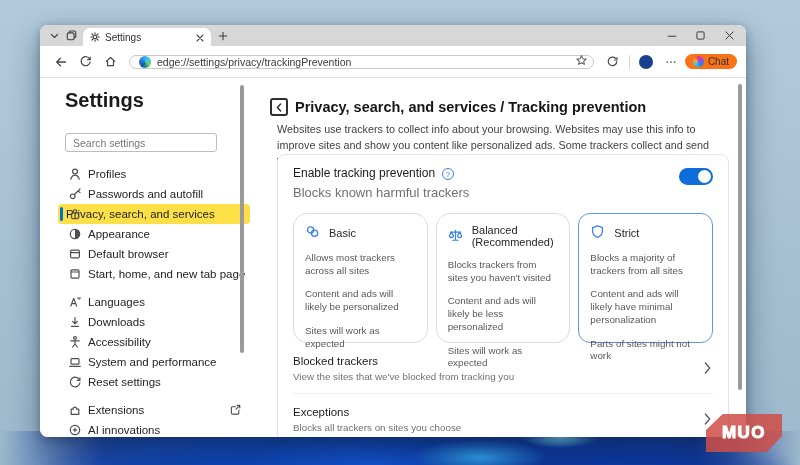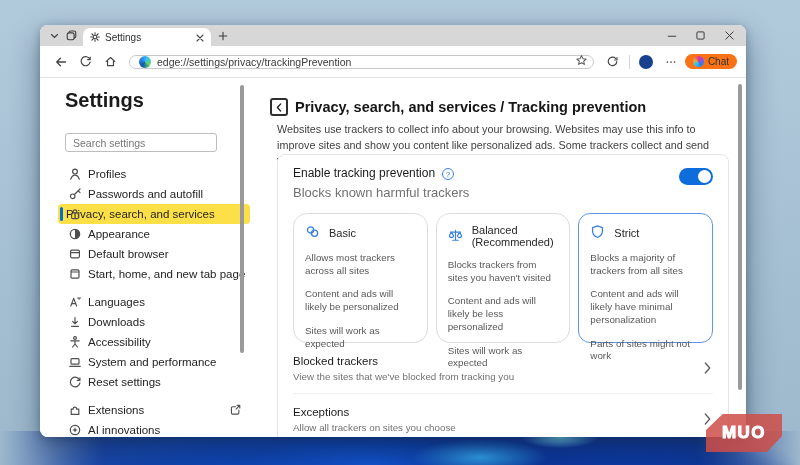--- a/index.html
+++ b/index.html
@@ -385,21 +385,21 @@
             <div class="row-sub">View the sites that we've blocked from tracking you</div>
           </div>
           <span><svg width="7" height="12" viewBox="0 0 7 12">
                 <path d="M1.3 1l4.4 5-4.4 5" fill="none" stroke="#565656" stroke-width="1.2" stroke-linecap="round" stroke-linejoin="round"></path>
               </svg></span>
         </div>
 
         <div class="link-row">
           <div>
             <div class="row-title">Exceptions</div>
-            <div class="row-sub">Allow all trackers on sites you choose</div>
+            <div class="row-sub">Blocks all trackers on sites you choose</div>
           </div>
           <span><svg width="7" height="12" viewBox="0 0 7 12">
                 <path d="M1.3 1l4.4 5-4.4 5" fill="none" stroke="#565656" stroke-width="1.2" stroke-linecap="round" stroke-linejoin="round"></path>
               </svg></span>
         </div>
 
       </div>
 
       <div class="main-scroll"></div>
     </div>

